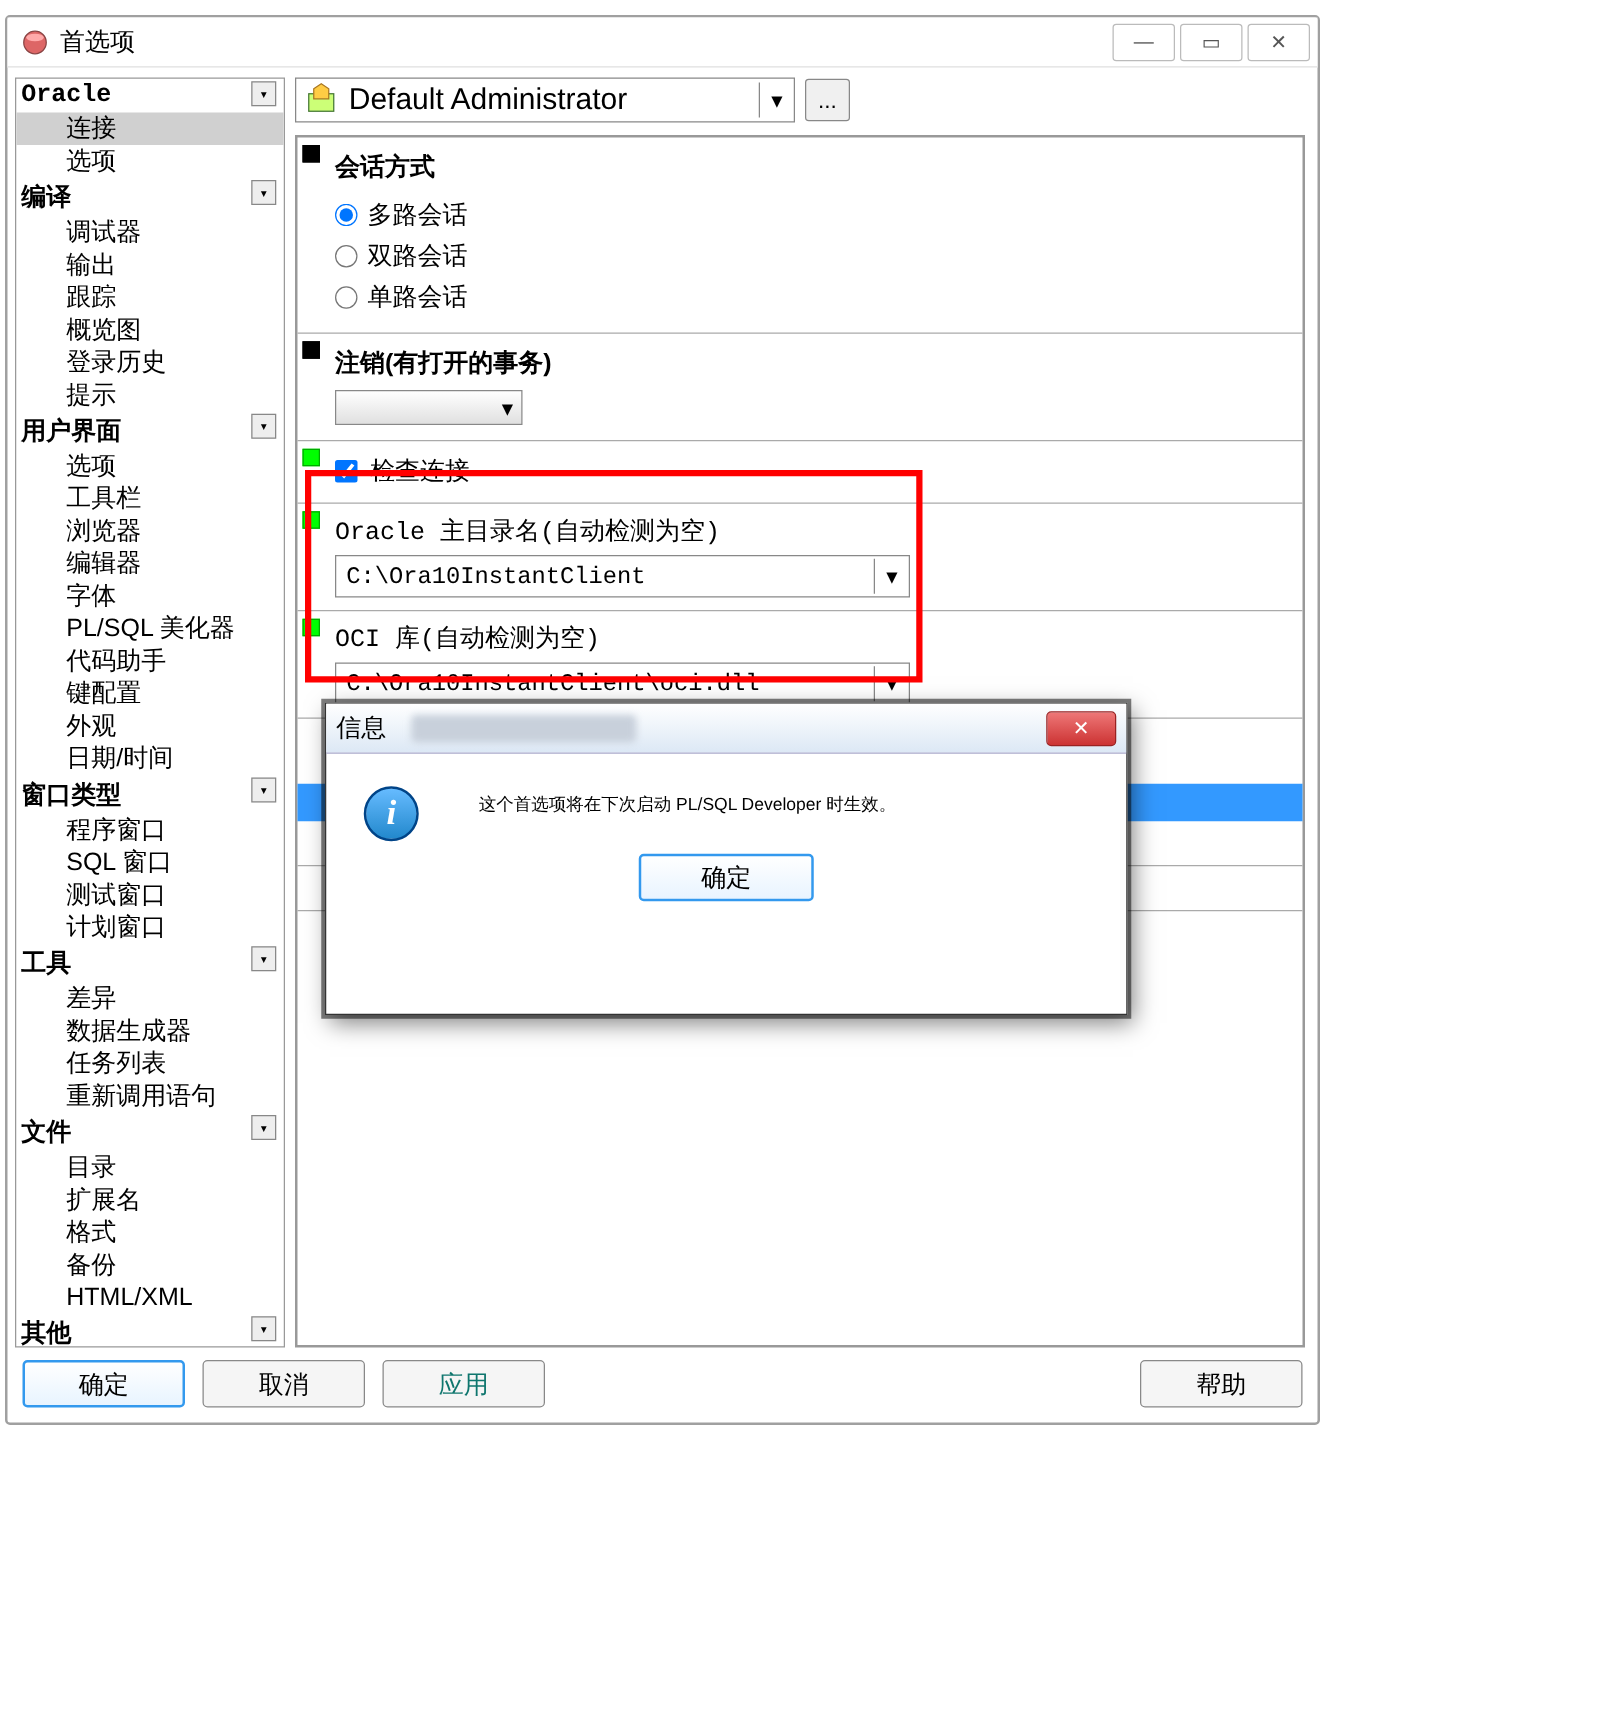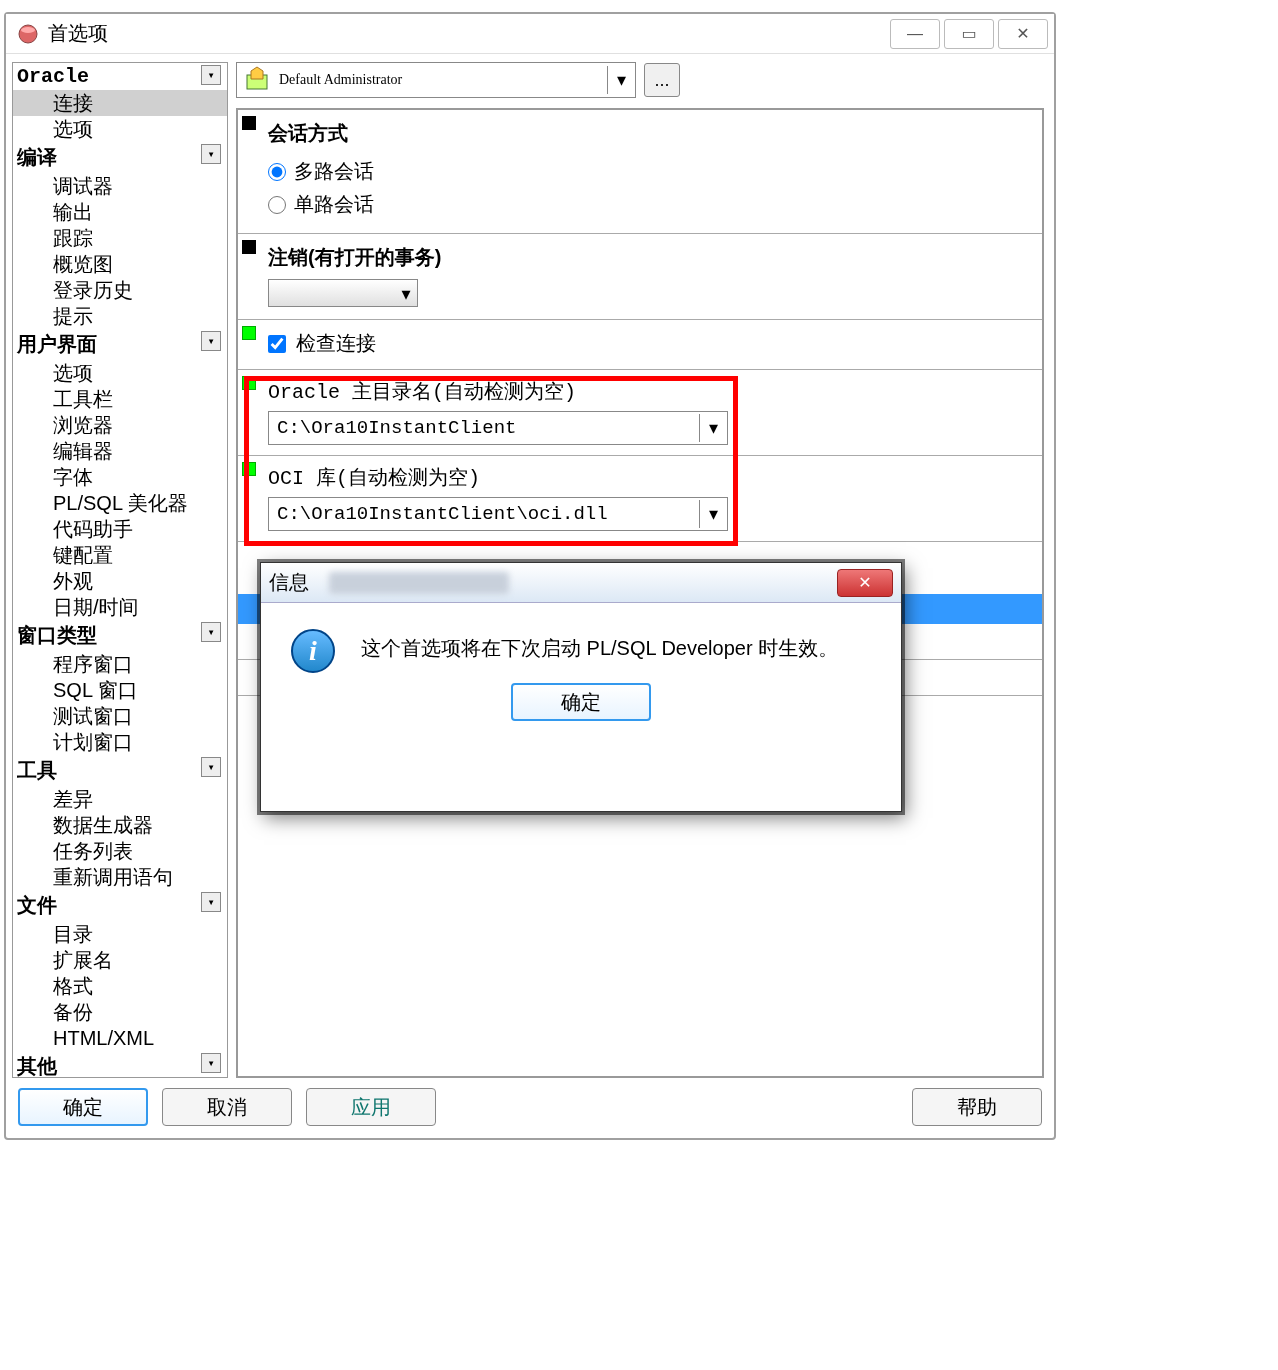--- a/index.html
+++ b/index.html
@@ -114,22 +114,22 @@
   width:400px;
   display:flex;
   align-items:center;
   background:#fff;
 }
 .profile-icon {
   width:30px; height:30px; margin:0 6px;
 }
 .profile-label {
   flex:1;
-  font-family:Liberation Serif, serif;
-  font-size:14px;
+  font-family:Liberation Sans, sans-serif;
+  font-size:24px;
 }
 .combo-arrow {
   width:28px; height:28px;
   border-left:1px solid #888;
   display:flex; align-items:center; justify-content:center;
 }
 .ellipsis-btn {
   width:36px; height:34px;
   border:1px solid #888;
   background:#f0f0f0;
@@ -286,21 +286,21 @@
   border-radius:50%;
   background:linear-gradient(#6bf,#28c);
   border:2px solid #048;
   display:flex; align-items:center; justify-content:center;
   color:#fff;
   font-family:Georgia,serif;
   font-style:italic;
   font-size:28px;
   font-weight:bold;
 }
-.dialog-msg { font-size:20px; padding-top:6px; }
+.dialog-msg { font-size:14px; padding-top:6px;margin-left:22px; }
 .dialog-footer {
   display:flex;
   justify-content:center;
   padding-bottom:20px;
 }
 .ok-btn {
   width:140px; height:38px;
   border:2px solid #3399ee;
   border-radius:4px;
   background:linear-gradient(#fff,#e8f4ff);
@@ -409,20 +409,24 @@
         <div class="section">
           <div class="section-marker"></div>
           <div class="section-header">会话方式</div>
           <div id="session-opts">
               <label class="radio-row">
                 <input type="radio" name="sess" checked="" style="">
                 <span>多路会话</span>
               </label>
               <label class="radio-row">
                 <input type="radio" name="sess" style="">
+                <span>双路会话</span>
+              </label>
+              <label class="radio-row">
+                <input type="radio" name="sess" style="">
                 <span>单路会话</span>
               </label>
             </div>
         </div>
 
         <div class="section">
           <div class="section-marker"></div>
           <div class="section-header">注销(有打开的事务)</div>
           <div class="small-combo">
             <span style="flex:1"></span>

